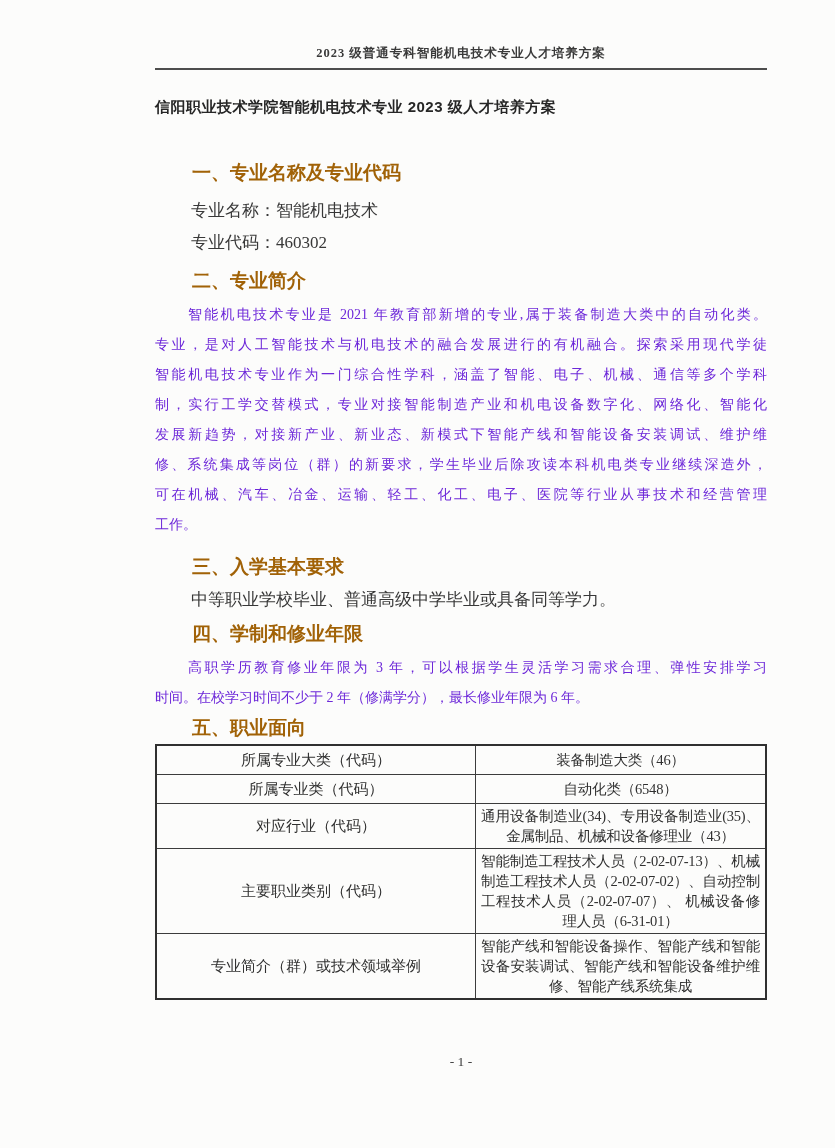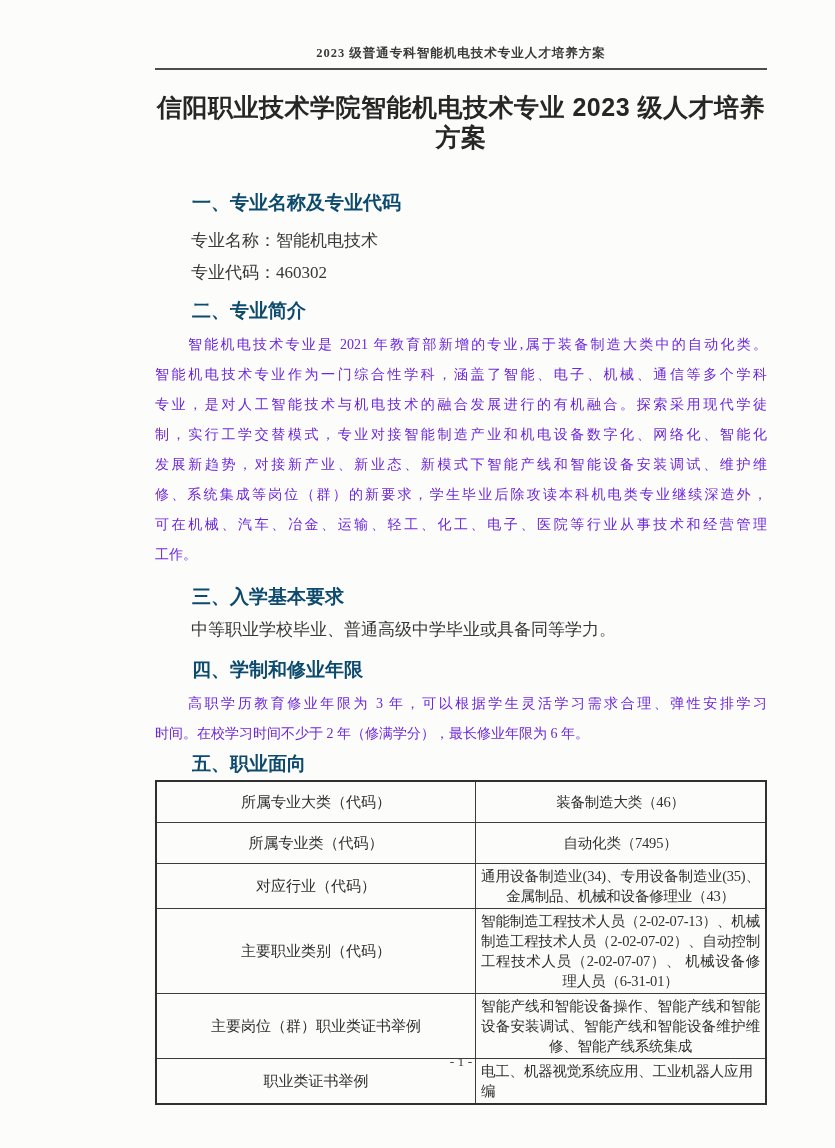--- a/index.html
+++ b/index.html
@@ -27,40 +27,40 @@
     color: #3a3a3a;
     line-height: 16px;
   }
   .header-rule {
     margin-top: 7px;
     border-bottom: 2px solid #4d4d4d;
     height: 0;
   }
   .doc-title {
     margin-top: 22px;
-    text-align: center;
+    text-align: left;
     font-family: "Liberation Sans", sans-serif;
     font-weight: bold;
-    font-size: 25px;
+    font-size: 15px;
     line-height: 30px;
     letter-spacing: 0.5px;
     color: #262626;
   }
   .sec-heading {
     font-family: "Liberation Sans", sans-serif;
     font-weight: bold;
     font-size: 19px;
     line-height: 24px;
-    color: #0c4a6e;
+    color: #a16207;
     padding-left: 37px;
   }
   .mt-h1 { margin-top: 39px; }
   .mt-h2 { margin-top: 14px; }
   .mt-h3 { margin-top: 15px; }
-  .mt-h4 { margin-top: 16px; }
+  .mt-h4 { margin-top: 10px; }
   .mt-h5 { margin-top: 3px; }
   .body-line {
     font-size: 17px;
     line-height: 24px;
     color: #383838;
   }
   .indent { text-indent: 36px; }
   .mt-14 { margin-top: 14px; }
   .mt-9 { margin-top: 9px; }
   .mt-8 { margin-top: 8px; }
@@ -84,21 +84,21 @@
   .career-table td {
     border: 1px solid #3c3c3c;
     color: #303030;
   }
   td.label-cell {
     width: 306px;
     text-align: center;
     vertical-align: middle;
     font-size: 15px;
     line-height: 20px;
-    padding: 10px 6px;
+    padding: 4px 6px;
   }
   td.value-cell {
     font-size: 14.5px;
     line-height: 20px;
     letter-spacing: -0.2px;
     padding: 2px 5px;
     vertical-align: middle;
   }
   tr.align-center td.value-cell { text-align: center; }
   tr.align-jc td.value-cell { text-align: justify; text-align-last: center; }
@@ -125,22 +125,22 @@
     <div class="doc-title">信阳职业技术学院智能机电技术专业 2023 级人才培养方案</div>
 
     <div class="sec-heading mt-h1">一、专业名称及专业代码</div>
     <div class="body-line indent mt-14">专业名称：智能机电技术</div>
     <div class="body-line indent mt-8">专业代码：460302</div>
 
     <div class="sec-heading mt-h2">二、专业简介</div>
     <div class="para">
 
     <div class="pline">智能机电技术专业是 2021 年教育部新增的专业,属于装备制造大类中的自动化类。</div>
+        <div class="pline">专业，是对人工智能技术与机电技术的融合发展进行的有机融合。探索采用现代学徒</div>
         <div class="pline">智能机电技术专业作为一门综合性学科，涵盖了智能、电子、机械、通信等多个学科</div>
-        <div class="pline">专业，是对人工智能技术与机电技术的融合发展进行的有机融合。探索采用现代学徒</div>
         <div class="pline">制，实行工学交替模式，专业对接智能制造产业和机电设备数字化、网络化、智能化</div>
         <div class="pline">发展新趋势，对接新产业、新业态、新模式下智能产线和智能设备安装调试、维护维</div>
         <div class="pline">修、系统集成等岗位（群）的新要求，学生毕业后除攻读本科机电类专业继续深造外，</div>
         <div class="pline">可在机械、汽车、冶金、运输、轻工、化工、电子、医院等行业从事技术和经营管理</div>
         <div class="pline">工作。</div>
       </div>
 
     <div class="sec-heading mt-h3">三、入学基本要求</div>
     <div class="body-line indent mt-9">中等职业学校毕业、普通高级中学毕业或具备同等学力。</div>
 
@@ -155,37 +155,33 @@
 
     <table class="career-table">
       <tbody>
 
       <tr class="align-center">
           <td class="label-cell">所属专业大类（代码）</td>
           <td class="value-cell">装备制造大类（46）</td>
         </tr>
           <tr class="align-center">
           <td class="label-cell">所属专业类（代码）</td>
-          <td class="value-cell">自动化类（7495）</td>
+          <td class="value-cell">自动化类（6548）</td>
         </tr>
           <tr class="align-jc">
           <td class="label-cell">对应行业（代码）</td>
           <td class="value-cell">通用设备制造业(34)、专用设备制造业(35)、金属制品、机械和设备修理业（43）</td>
         </tr>
           <tr class="align-jc">
           <td class="label-cell">主要职业类别（代码）</td>
           <td class="value-cell">智能制造工程技术人员（2-02-07-13）、机械制造工程技术人员（2-02-07-02）、自动控制工程技术人员（2-02-07-07）、 机械设备修理人员（6-31-01）</td>
         </tr>
           <tr class="align-jc">
-          <td class="label-cell">主要岗位（群）职业类证书举例</td>
+          <td class="label-cell">专业简介（群）或技术领域举例</td>
           <td class="value-cell">智能产线和智能设备操作、智能产线和智能设备安装调试、智能产线和智能设备维护维修、智能产线系统集成</td>
-        </tr>
-          <tr class="align-left">
-          <td class="label-cell">职业类证书举例</td>
-          <td class="value-cell">电工、机器视觉系统应用、工业机器人应用编</td>
         </tr>
         </tbody>
     </table>
 
   </div>
 
   <div class="page-number">- 1 -</div>
 </div>
 
 </body></html>

